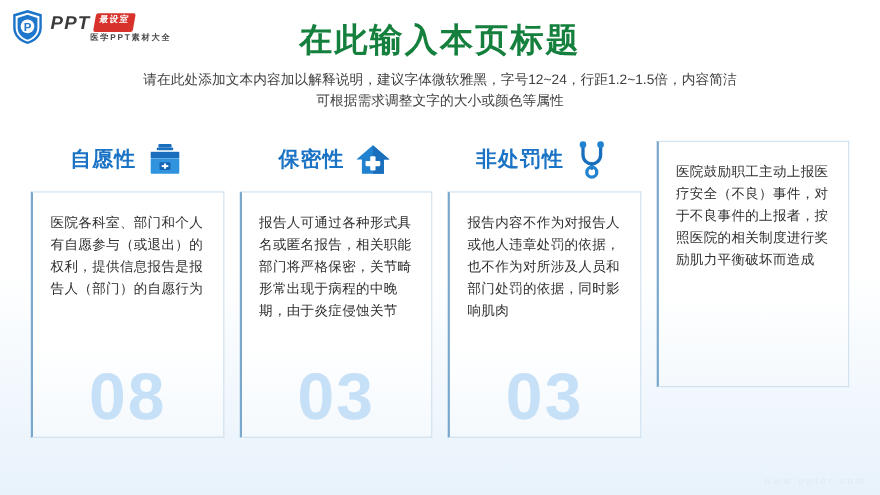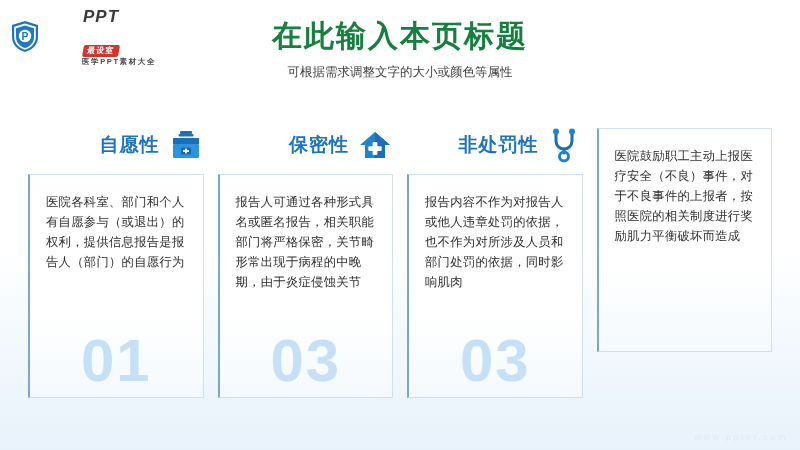--- a/index.html
+++ b/index.html
@@ -13,21 +13,21 @@
     background: linear-gradient(180deg, #ffffff 0%, #ffffff 55%, #f2f8fd 78%, #e8f2fb 100%);
   }
 
   
   .logo {
     position: absolute; left: 10px; top: 8px;
     display: flex; align-items: center; gap: 6px;
   }
   .logo-shield { width: 30px; height: 33px; flex: none; }
   .logo-text { display: flex; flex-direction: column; gap: 1px; }
-  .logo-row1 { display: flex; align-items: center; gap: 20px; flex-direction: column; }
+  .logo-row1 { display: flex; gap: 4px; }
   .logo-ppt {
     font-size: 17px; font-weight: bold; font-style: italic;
     color: #3a3a3a; letter-spacing: 1px; line-height: 1;
   }
   .logo-badge {
     background: #d8322c; color: #fff;
     font-size: 8px; font-weight: bold;
     padding: 2px 5px 2px 4px; line-height: 1;
     border-radius: 2px;
     transform: skewX(-10deg);
@@ -53,21 +53,21 @@
   .subtitle div { white-space: nowrap; }
 
   
   .columns {
     position: absolute; top: 122px; left: 28px; right: 28px;
     display: flex; gap: 14px;
   }
   .column { flex: 1 1 0; min-width: 0; }
 
   .col-head {
-    display: flex; align-items: center; justify-content: flex-end;
+    display: flex; align-items: center; justify-content: center;
     gap: 8px; height: 46px;
   }
   .col-title {
     font-size: 19px; font-weight: bold; color: #1a73c4;
     letter-spacing: 1px; white-space: nowrap;
   }
   .col-icon { width: 36px; height: 36px; flex: none; }
 
   .card {
     position: relative;
@@ -117,41 +117,42 @@
     <div class="logo-row1">
       <span class="logo-ppt">PPT</span>
       <span class="logo-badge">最设室</span>
     </div>
     <div class="logo-sub">医学PPT素材大全</div>
   </div>
 </div>
 
 <div class="page-title">在此输入本页标题</div>
 <div class="subtitle">
+  <div>请在此处添加文本内容加以解释说明，建议字体微软雅黑，字号12~24，行距1.2~1.5倍，内容简洁</div>
   <div>可根据需求调整文字的大小或颜色等属性</div>
 </div>
 
 <div class="columns">
 
   <div class="column">
     <div class="col-head">
       <span class="col-title">自愿性</span>
       <svg class="col-icon" viewBox="0 0 36 36">
         <rect x="12" y="4" width="12" height="3" rx="1" fill="#1a6fbd"></rect>
         <rect x="10.5" y="7" width="15" height="2.6" rx="1.1" fill="#1a6fbd"></rect>
         <rect x="5" y="11" width="26" height="6" fill="#1a6fbd"></rect>
         <rect x="5" y="17" width="26" height="14" rx="1" fill="#2f93dd"></rect>
         <rect x="13" y="20.5" width="10" height="7" rx="1" fill="#1666b5"></rect>
         <rect x="17.1" y="21.6" width="1.8" height="4.8" fill="#ffffff"></rect>
         <rect x="15" y="23.1" width="6" height="1.8" fill="#ffffff"></rect>
       </svg>
     </div>
     <div class="card">
       <div class="card-text">医院各科室、部门和个人有自愿参与（或退出）的权利，提供信息报告是报告人（部门）的自愿行为</div>
-      <div class="card-num">01</div>
+      <div class="card-num">08</div>
     </div>
   </div>
 
   <div class="column">
     <div class="col-head">
       <span class="col-title">保密性</span>
       <svg class="col-icon" viewBox="0 0 36 36">
         <path d="M18 5 L33 18 H28 V31 H8 V18 H3 Z" fill="#2183d0"></path>
         <path d="M18 5 L33 18 H28 V31 H18 Z" fill="#1a6fbd"></path>
         <rect x="15.6" y="15" width="4.8" height="13" rx="1" fill="#ffffff"></rect>

